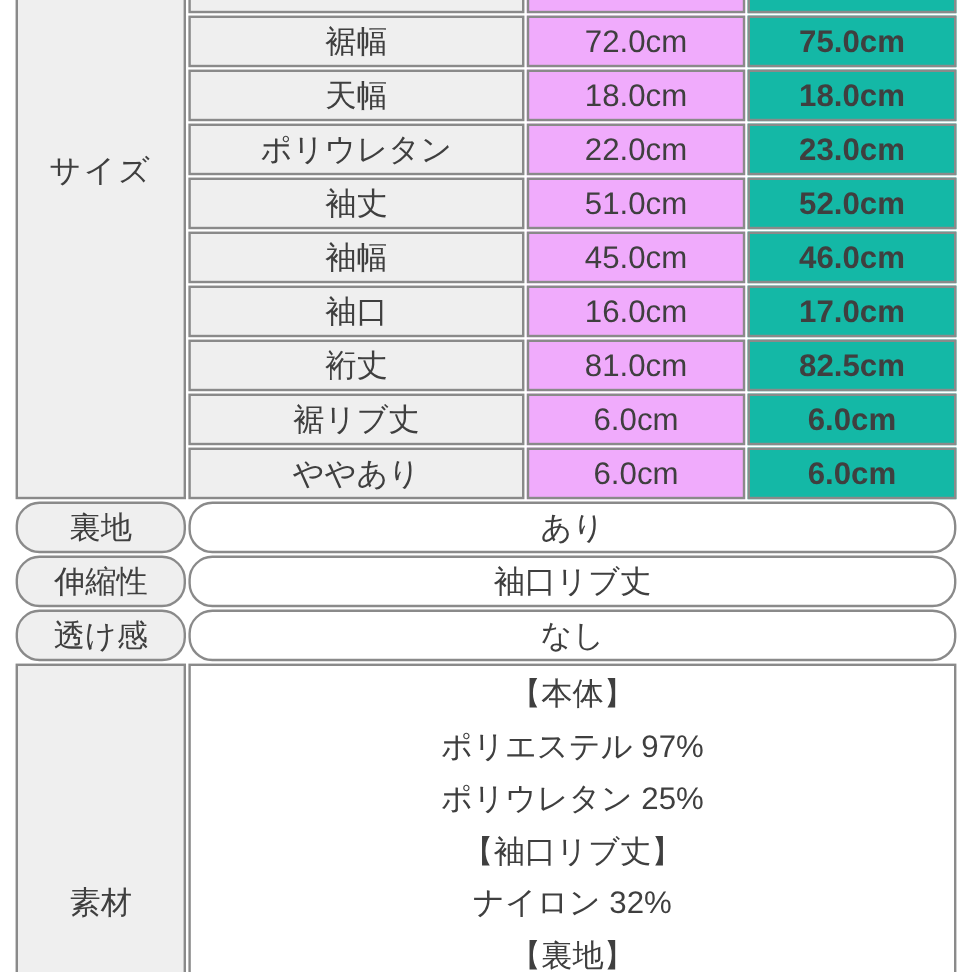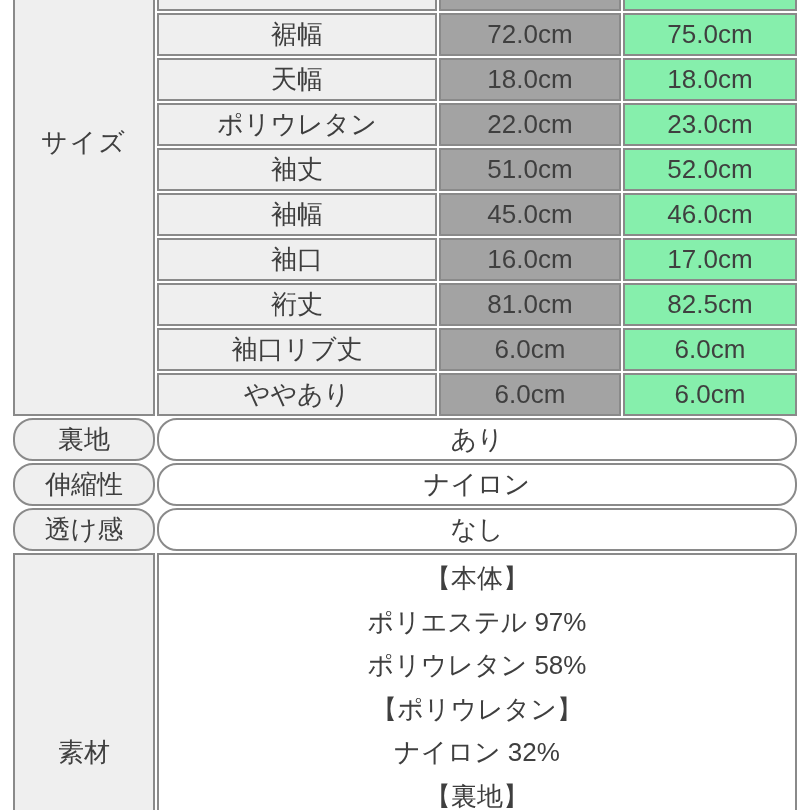--- a/index.html
+++ b/index.html
@@ -31,22 +31,22 @@
     border: 2px solid #8a8a8a;
     text-align: center;
     vertical-align: middle;
     font-size: 26px;
     padding: 0;
     overflow: hidden;
   }
   
   td.cat   { background: #efefef; }
   td.name  { background: #efefef; }
-  td.v1    { background: #a3a3a3; }
-  td.v2    { background: #86efac; }
+  td.v1    { background: #f0abfc; }
+  td.v2    { background: #14b8a6; font-weight: bold; }
   td.merged{ background: #ffffff; margin-top: 40px; }
   td.material { background: #ffffff; }
 
   
   tr.r-cut td   { height: 41px; }  
   tr.r-size td  { height: 43px; }
   tr.r-info td  { height: 43px; border-radius: 20px; }
   tr.r-mat td   { height: 399px; } 
 
   
@@ -116,49 +116,49 @@
       <td class="name">袖口</td>
       <td class="v1">16.0cm</td>
       <td class="v2">17.0cm</td>
     </tr>
     <tr class="r-size">
       <td class="name">裄丈</td>
       <td class="v1">81.0cm</td>
       <td class="v2">82.5cm</td>
     </tr>
     <tr class="r-size">
-      <td class="name">袖口リブ丈</td>
+      <td class="name">裾リブ丈</td>
       <td class="v1">6.0cm</td>
       <td class="v2">6.0cm</td>
     </tr>
     <tr class="r-size">
       <td class="name">ややあり</td>
       <td class="v1">6.0cm</td>
       <td class="v2">6.0cm</td>
     </tr>
 
     <tr class="r-info">
       <td class="cat">裏地</td>
       <td class="merged" colspan="3">あり</td>
     </tr>
     <tr class="r-info">
       <td class="cat">伸縮性</td>
-      <td class="merged" colspan="3">ナイロン</td>
+      <td class="merged" colspan="3">袖口リブ丈</td>
     </tr>
     <tr class="r-info">
       <td class="cat">透け感</td>
       <td class="merged" colspan="3">なし</td>
     </tr>
 
     <tr class="r-mat">
       <td class="cat">素材</td>
       <td class="material" colspan="3">
         <div class="mline">【本体】</div>
         <div class="mline">ポリエステル 97%</div>
-        <div class="mline">ポリウレタン 58%</div>
-        <div class="mline">【ポリウレタン】</div>
+        <div class="mline">ポリウレタン 25%</div>
+        <div class="mline">【袖口リブ丈】</div>
         <div class="mline">ナイロン 32%</div>
         <div class="mline">【裏地】</div>
       </td>
     </tr>
   </tbody>
     </table>
 </div>
 
 </body></html>

